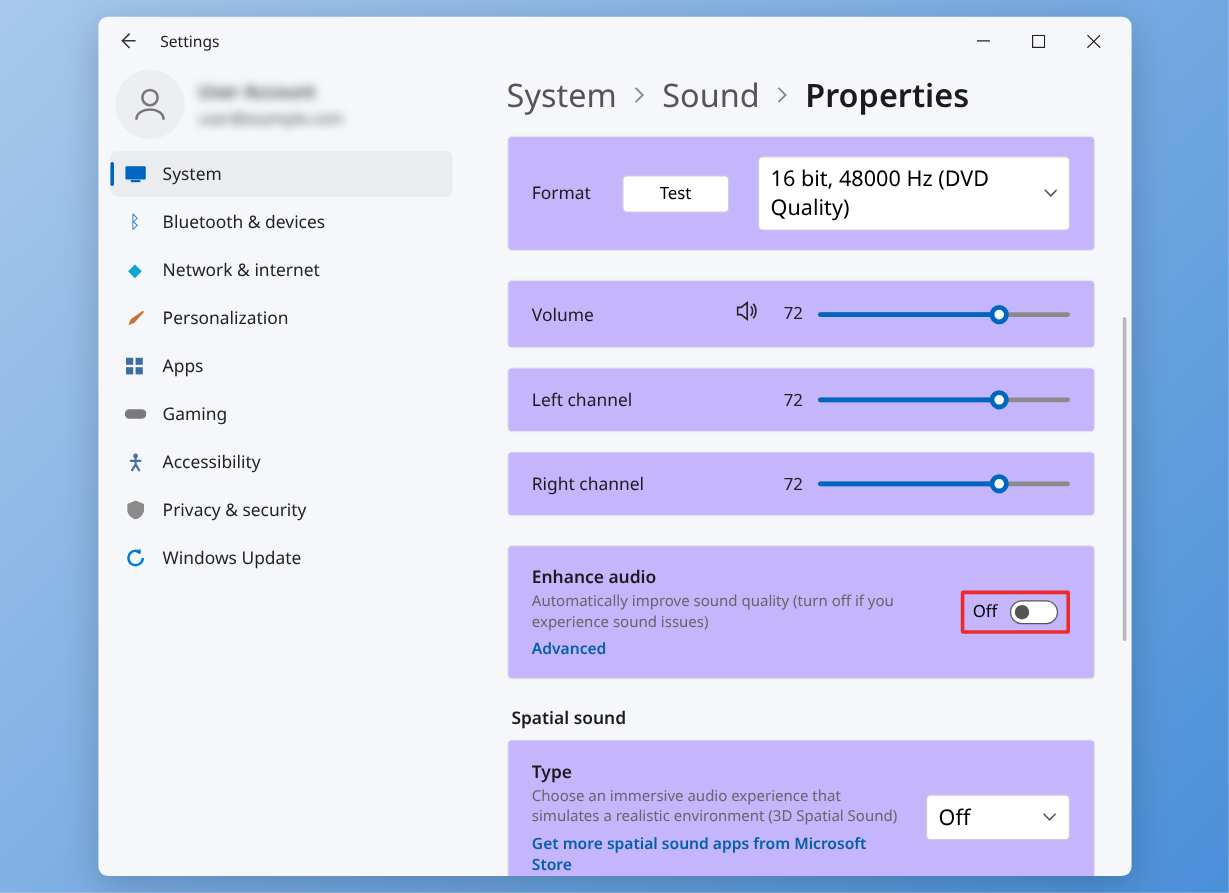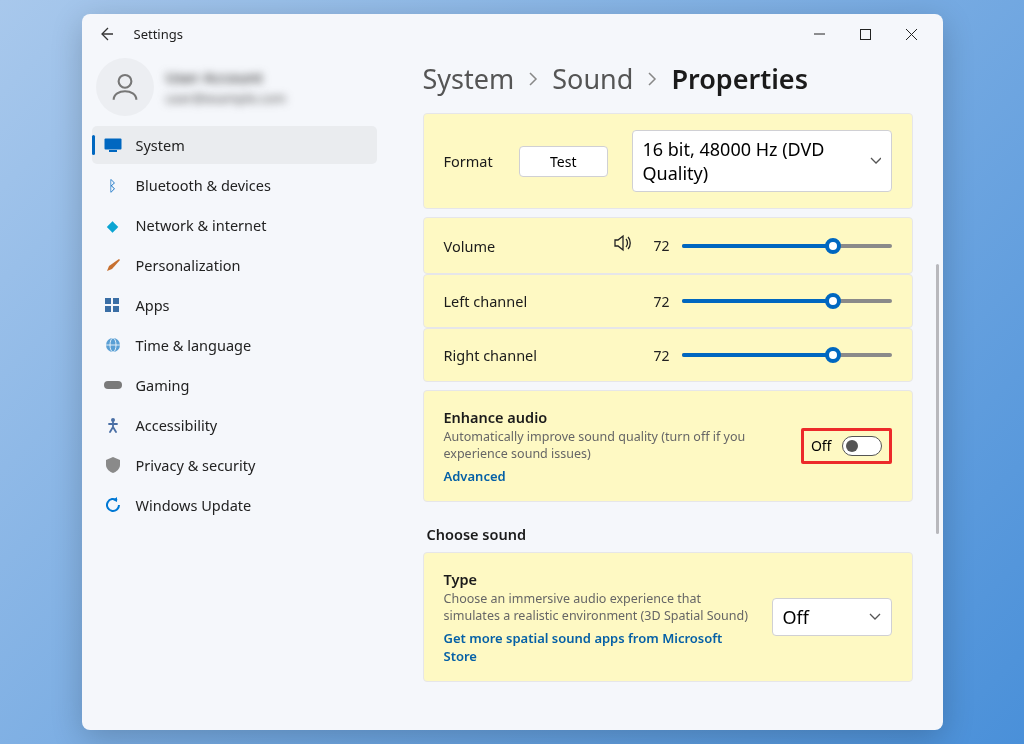--- a/index.html
+++ b/index.html
@@ -23,21 +23,21 @@
   .nav { display: flex; flex-direction: column; gap: 2px; }
   .nav-item { display: flex; align-items: center; gap: 14px; height: 38px; padding: 0 12px; border-radius: 5px; cursor: pointer; font-size: 14.5px; color: #222; position: relative; }
   .nav-item.active { background: #eaecef; }
   .nav-item.active::before { content: ""; position: absolute; left: 0; top: 9px; bottom: 9px; width: 3px; background: #0067c0; border-radius: 2px; }
   .nav-ico { width: 18px; height: 18px; display: flex; align-items: center; justify-content: center; font-size: 15px; }
   .main { flex: 1; padding: 0 30px 0 36px; overflow-y: auto; position: relative; }
   .breadcrumb { display: flex; align-items: center; gap: 14px; margin: 6px 0 16px 0; }
   .crumb { font-size: 27px; color: #555; cursor: pointer; }
   .crumb.current { font-weight: 600; color: #1b1b1b; }
   .chev { color: #888; }
-  .card { background: #fef9c3; border: 1px solid #e6e6e9; border-radius: 4px; margin-bottom: 0; }
+  .card { background: #c4b5fd; border: 1px solid #e6e6e9; border-radius: 4px; margin-bottom: 16px; }
   .row { display: flex; align-items: center; padding: 16px 20px; gap: 16px; }
   .row-label { font-size: 14.5px; color: #1b1b1b; }
   .row-desc { font-size: 12.5px; color: #666; line-height: 1.35; margin-top: 2px; }
   .row-link { color: #0560a6; font-size: 13px; font-weight: 600; margin-top: 4px; cursor: pointer; }
   .test-btn { margin-left: auto; padding: 5px 30px; border: 1px solid #d0d0d4; border-radius: 4px; background: #fff; font-size: 14px; cursor: pointer; }
   .select { border: 1px solid #d0d0d4; border-radius: 4px; background: #fff; padding: 6px 10px; font-size: 18px; display: flex; align-items: center; gap: 10px; cursor: pointer; min-width: 120px; justify-content: space-between; }
   .format-select { width: 260px; margin-left: 8px; }
   .slider-wrap { display: flex; align-items: center; gap: 12px; margin-left: auto; }
   .val { font-size: 14px; color: #222; width: 24px; text-align: right; }
   .slider { width: 210px; height: 20px; position: relative; }
@@ -131,30 +131,20 @@
                 <rect x="0" y="0" width="6" height="6" fill="#3a6ea5"></rect>
                 <rect x="8" y="0" width="6" height="6" fill="#3a6ea5"></rect>
                 <rect x="0" y="8" width="6" height="6" fill="#3a6ea5"></rect>
                 <rect x="8" y="8" width="6" height="6" fill="#3a6ea5"></rect>
               </svg>
             </span>
           <span>Apps</span>
         </div>
         <div class="nav-item">
           <span class="nav-ico">
-              <svg width="16" height="16" viewBox="0 0 16 16">
-                <circle cx="8" cy="8" r="7" fill="#5a9fd4"></circle>
-                <ellipse cx="8" cy="8" rx="3" ry="7" stroke="#fff" stroke-width="0.8" fill="none"></ellipse>
-                <path d="M1 8 H15" stroke="#fff" stroke-width="0.8"></path>
-              </svg>
-            </span>
-          <span>Time &amp; language</span>
-        </div>
-        <div class="nav-item">
-          <span class="nav-ico">
               <svg width="18" height="12" viewBox="0 0 18 12">
                 <rect x="0" y="2" width="18" height="8" rx="4" fill="#7a7a7a"></rect>
               </svg>
             </span>
           <span>Gaming</span>
         </div>
         <div class="nav-item">
           <span class="nav-ico">
               <svg width="16" height="16" viewBox="0 0 16 16">
                 <circle cx="8" cy="3" r="2" fill="#4a6fa5"></circle>
@@ -273,21 +263,21 @@
             <div class="toggle-wrap">
               <span style="font-size:14px">Off</span>
               <div class="toggle">
                 <div class="toggle-knob"></div>
               </div>
             </div>
           </div>
         </div>
       </div>
 
-      <div class="section-title">Choose sound</div>
+      <div class="section-title">Spatial sound</div>
 
       <div class="card">
         <div class="row">
           <div style="flex:1">
             <div class="row-label" style="font-weight:600">Type</div>
             <div class="row-desc">Choose an immersive audio experience that simulates a realistic environment (3D Spatial Sound)</div>
             <div class="row-link">Get more spatial sound apps from Microsoft Store</div>
           </div>
           <div class="select">
             <span>Off</span>

